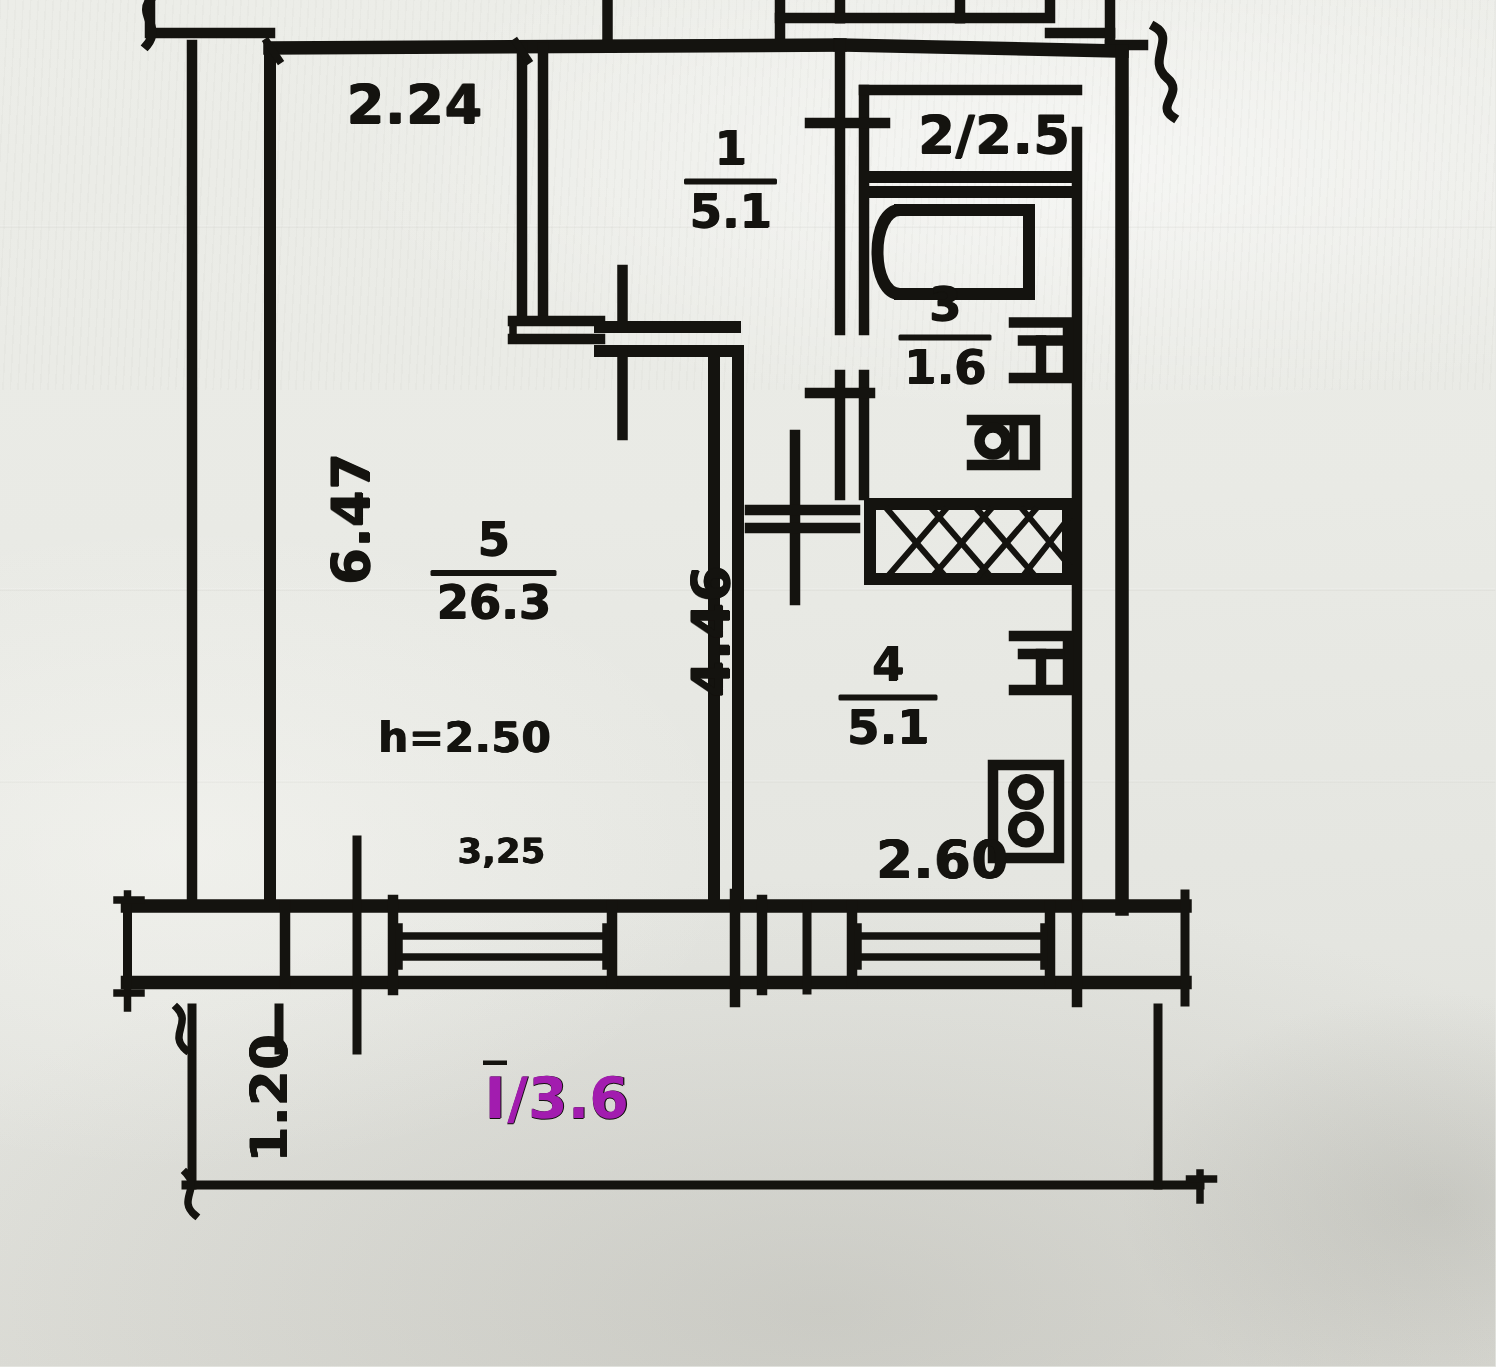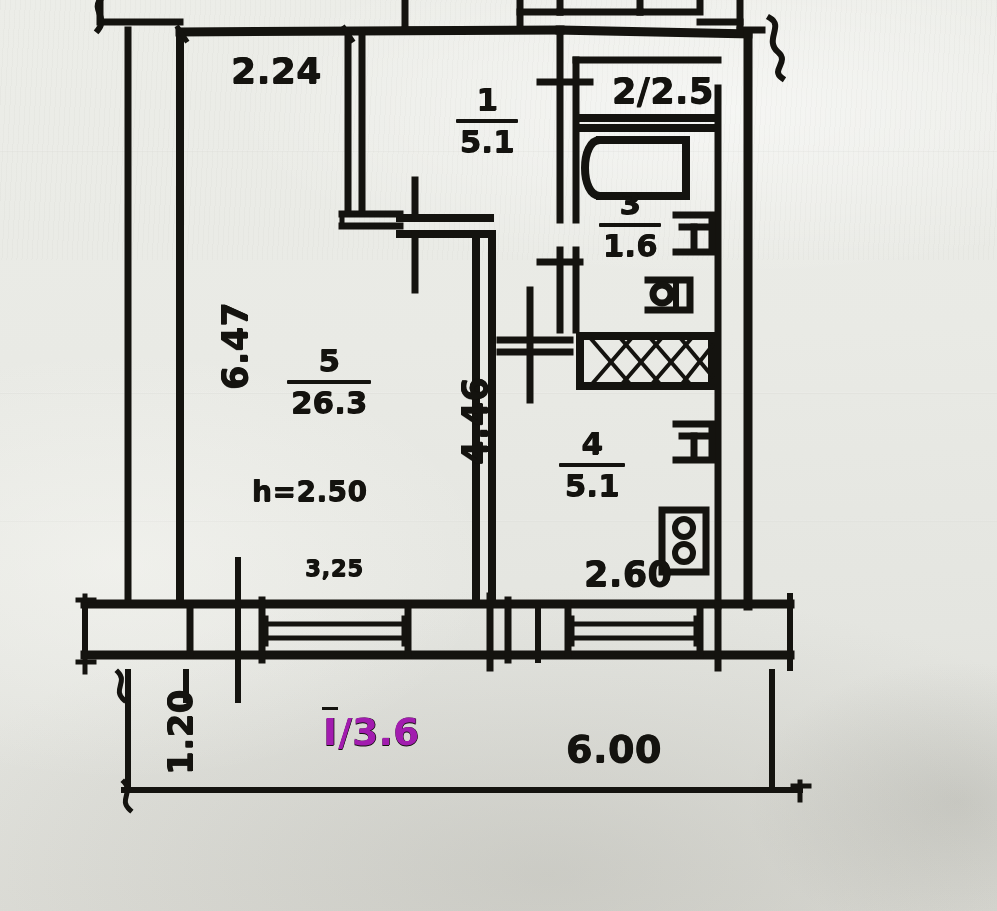--- a/index.html
+++ b/index.html
@@ -232,15 +232,14 @@
   <div class="lbl" style="left:305px;top:557px;font-size:23px;">3,25</div>
 
   <div class="lbl" style="left:556px;top:557px;font-size:35px;margin-left:28px;">2.60</div>
 
   <div class="lbl rot90" style="left:163px;top:775px;font-size:34px;">1.20</div>
 
   <div class="romanwrap" style="left:322px;top:710px;">
     <span class="rn">I</span><span>/</span><span>3.6</span>
   </div>
 
-  <div class="lbl" style="left:566px;top:730px;font-size:38px;">6.00</div>
 
 </div>
 
 </body></html>

